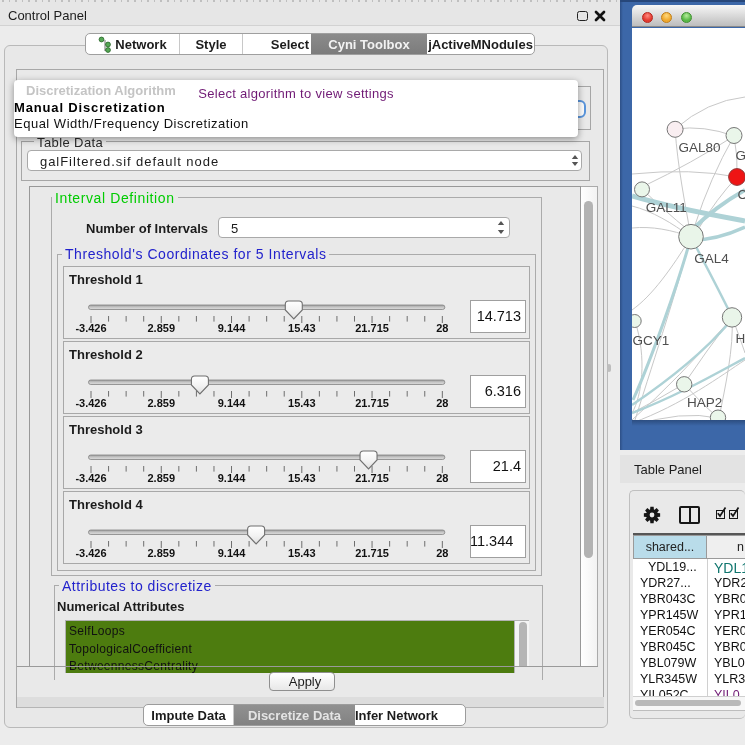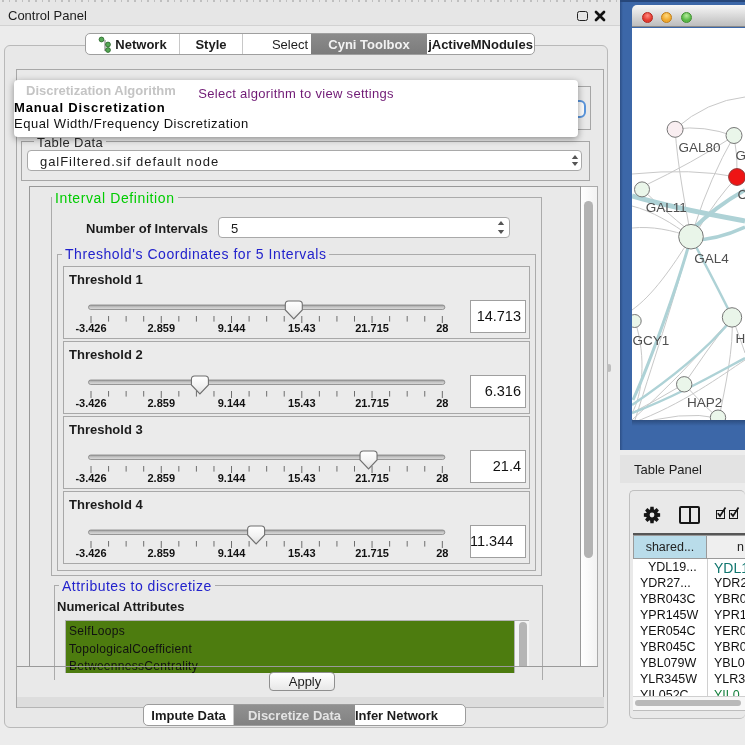--- a/index.html
+++ b/index.html
@@ -27,21 +27,21 @@
           <circle cx="3.5" cy="3.5" r="2.4" fill="#55a855" stroke="#2e6b2e" stroke-width="0.9"></circle>
           <circle cx="10" cy="8.5" r="2.4" fill="#55a855" stroke="#2e6b2e" stroke-width="0.9"></circle>
           <circle cx="10" cy="14" r="2.4" fill="#55a855" stroke="#2e6b2e" stroke-width="0.9"></circle>
         </svg>
         <span class="t13" style="font-weight:600;">Network</span>
       </div>
 <div style="width:63px;height:100%;display:flex;align-items:center;justify-content:center;border-right:1px solid #c8c8c8;">
         <span class="t13" style="font-weight:600;">Style</span>
       </div>
 <div style="width:68px;height:100%;display:flex;align-items:center;justify-content:center;">
-        <span class="t13" style="font-weight:400;margin-left:26px;">Select</span>
+        <span class="t13" style="font-weight:700;margin-left:26px;">Select</span>
       </div>
 <div style="width:116px;height:100%;display:flex;align-items:center;justify-content:center;background:linear-gradient(#8b8b8b,#7c7c7c);">
         <span class="t13" style="font-weight:600;color:#f2f2f2;">Cyni Toolbox</span>
       </div>
 <div style="flex:1;height:100%;display:flex;align-items:center;justify-content:center;">
         <span class="t13" style="font-weight:600;">jActiveMNodules</span>
       </div>
 </div>
 <div class="abs" style="left:21px;top:141px;width:569px;height:40px;border:1px solid #a6a6a6;"></div>
 <div class="abs t13" style="left:34px;top:135px;background:#e9e9e9;padding:0 3px;letter-spacing:0.4px;color:#2a2a2a;">Table Data</div>
@@ -293,17 +293,17 @@
 <div class="abs" style="left:714px;top:608px;font-size:12.5px;color:#111;">YPR1</div>
 <div class="abs" style="left:640px;top:624px;font-size:12.5px;color:#111;">YER054C</div>
 <div class="abs" style="left:714px;top:624px;font-size:12.5px;color:#111;">YER0</div>
 <div class="abs" style="left:640px;top:640px;font-size:12.5px;color:#111;">YBR045C</div>
 <div class="abs" style="left:714px;top:640px;font-size:12.5px;color:#111;">YBR0</div>
 <div class="abs" style="left:640px;top:656px;font-size:12.5px;color:#111;">YBL079W</div>
 <div class="abs" style="left:714px;top:656px;font-size:12.5px;color:#111;">YBL0</div>
 <div class="abs" style="left:640px;top:672px;font-size:12.5px;color:#111;">YLR345W</div>
 <div class="abs" style="left:714px;top:672px;font-size:12.5px;color:#111;">YLR3</div>
 <div class="abs" style="left:640px;top:688px;font-size:12.5px;color:#111;">YIL052C</div>
-<div class="abs" style="left:714px;top:688px;font-size:12.5px;color:#15803d;">YIL0</div>
+<div class="abs" style="left:714px;top:688px;font-size:12.5px;color:#701a75;">YIL0</div>
 <div class="abs" style="left:706.6px;top:559px;width:1px;height:137px;background:#d0d0d0;"></div>
 <div class="abs" style="left:633px;top:696px;width:112px;height:14px;background:#f7f7f7;border-top:1px solid #cfcfcf;"></div>
 <div class="abs" style="left:635px;top:699.5px;width:106px;height:6px;background:#b9b9b9;border-radius:3px;"></div>
 <div class="abs" style="left:633px;top:710px;width:112px;height:1px;background:#bdbdbd;"></div>
 </div>
 </body></html>

